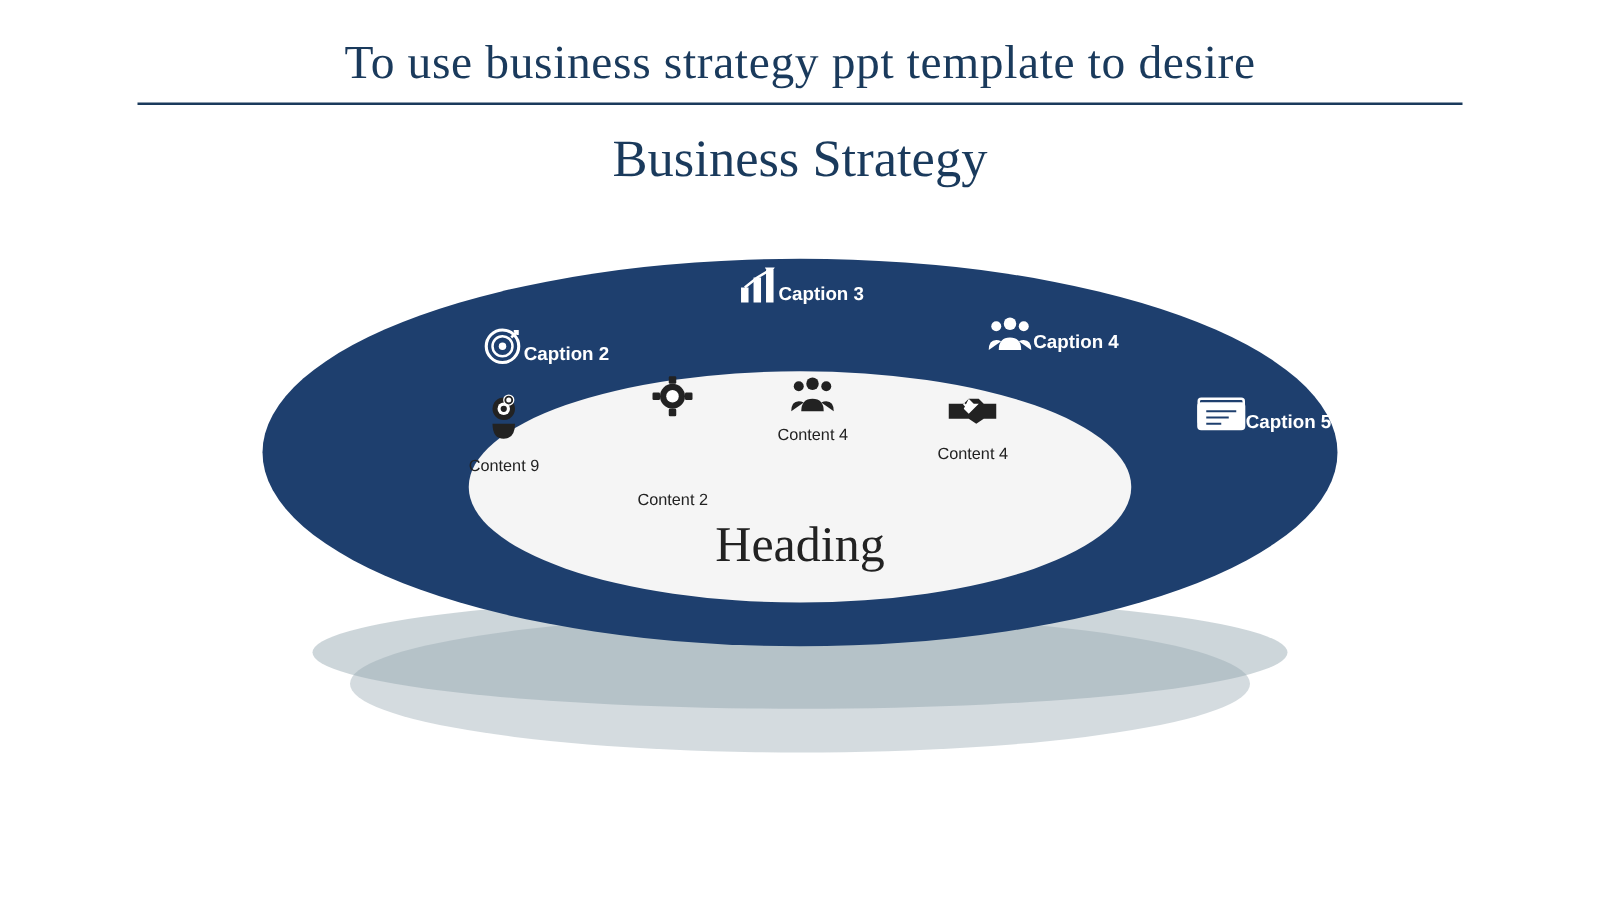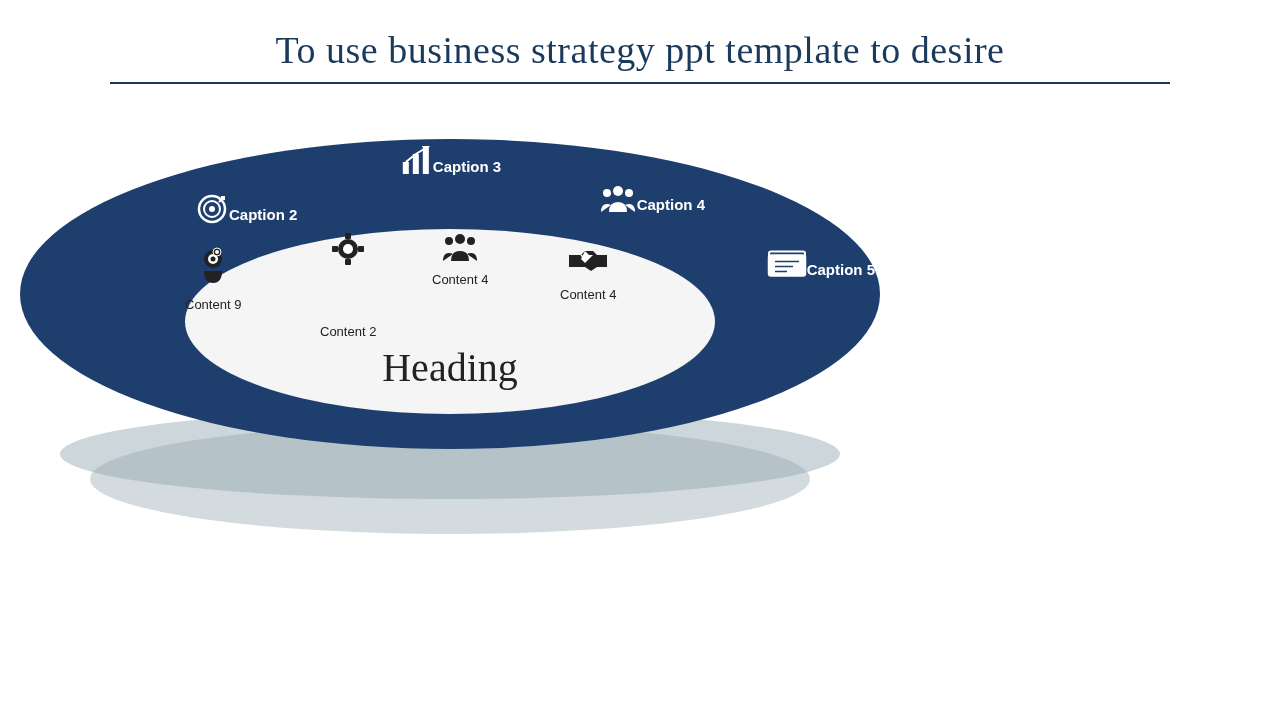--- a/index.html
+++ b/index.html
@@ -12,20 +12,21 @@
       overflow: hidden;
       position: relative;
     }
 
     .slide {
       width: 1280px;
       height: 720px;
       position: relative;
       display: flex;
       flex-direction: column;
+      align-items: center;
     }
 
     .title-section {
       width: 100%;
       text-align: center;
       padding-top: 28px;
       padding-bottom: 0px;
     }
 
     .main-title {
@@ -213,20 +214,21 @@
 </head>
 <body>
 
 <div class="slide">
 
   <div class="title-section">
     <h1 class="main-title">To use business strategy ppt template to desire</h1>
     <div class="title-divider"></div>
   </div>
 
+  <div class="subtitle">Business Strategy</div>
 
   <div class="diagram-container">
 
     <div class="shadow-bottom"></div>
     <div class="shadow-middle"></div>
 
     <div class="outer-ellipse"></div>
 
     <div class="inner-ellipse">
       <span class="heading-text">Heading</span>

